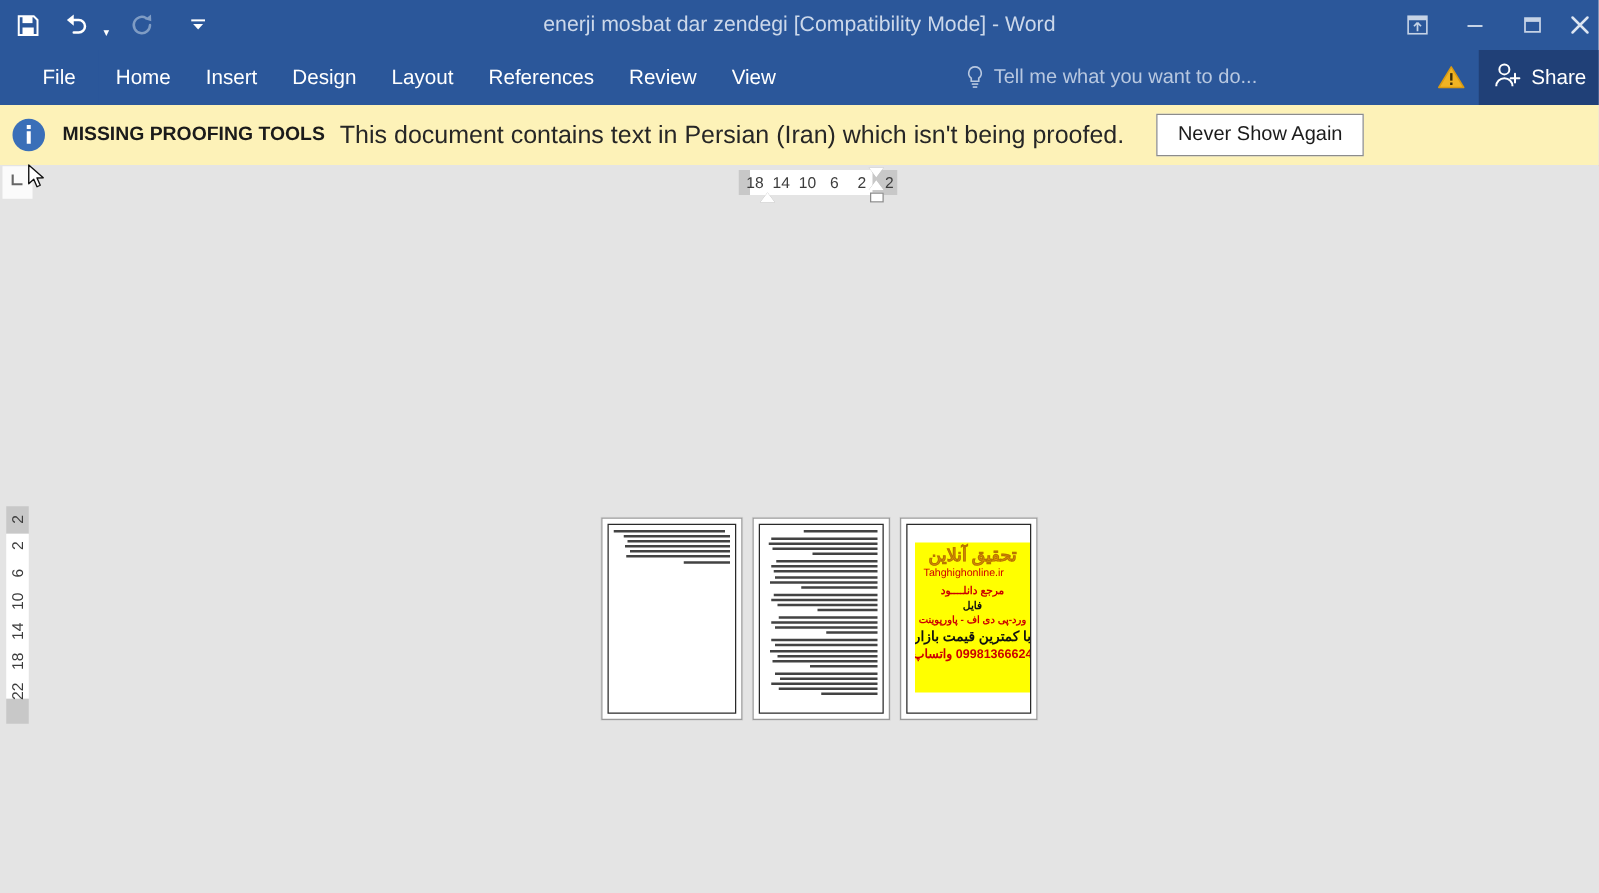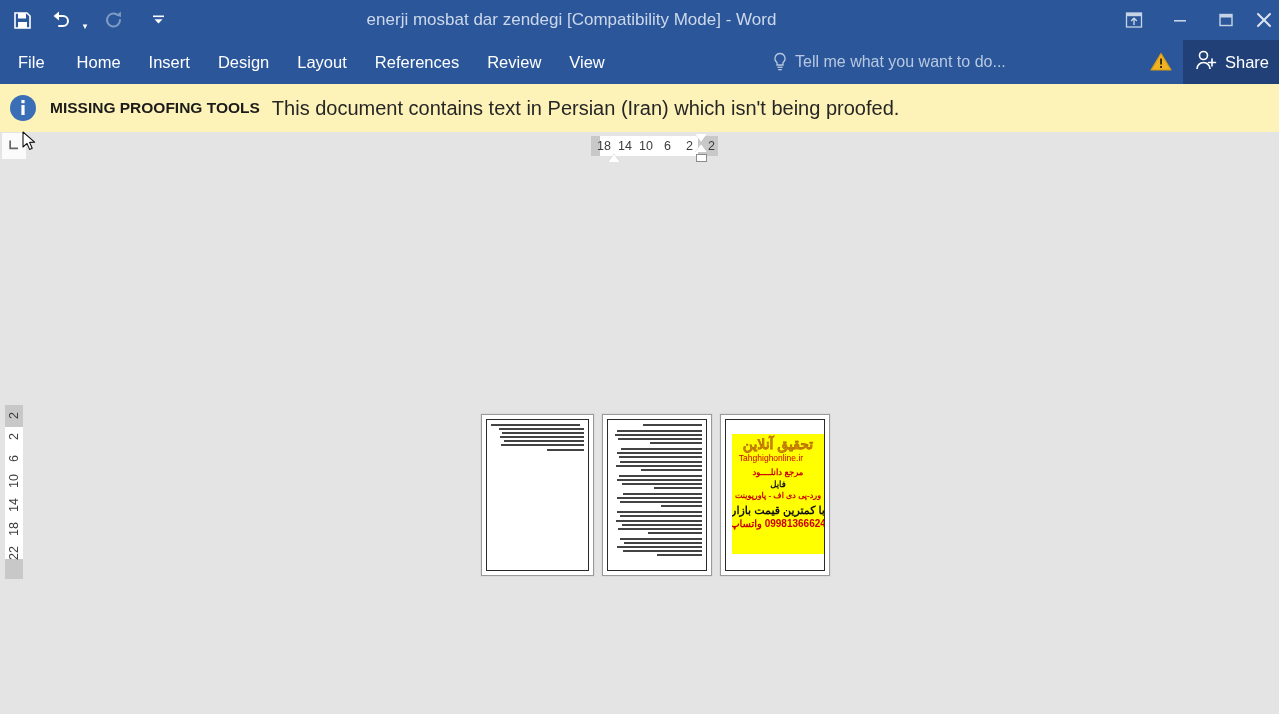--- a/index.html
+++ b/index.html
@@ -27,38 +27,38 @@
     width: 14px; height: 34px; display: flex; align-items: flex-end;
     justify-content: center; padding-bottom: 12px; color: #ffffff;
     font-size: 9px; line-height: 9px;
   }
   .qat-more {
     width: 26px; height: 34px; margin-left: 14px;
     display: flex; align-items: center; justify-content: center;
     color: #ffffff;
   }
   .win-title {
-    position: absolute; left: 0; top: 0; width: 1143px; height: 40px;
+    position: absolute; left: 0; top: 0; width: 1279px; height: 40px;
     line-height: 40px; text-align: center;
     color: #ccd8ea; font-size: 17px; pointer-events: none;
     white-space: nowrap;
   }
   .win-ctrls { position: absolute; right: 0; top: 0; height: 40px; display: flex; align-items: center; }
   .win-btn {
     width: 46px; height: 40px; display: flex; align-items: center; justify-content: center;
     color: #c6d3e6;
   }
   .win-btn.close { width: 30px; color: #dce5f2; }
 
   
   .ribbonbar {
     position: absolute; left: 0; top: 40px; width: 1279px; height: 44px;
     background: #2b579a;
   }
-  .tabs { position: absolute; left: 0; top: 0; height: 44px; display: flex; align-items: center; }
+  .tabs { position: absolute; left: 0; top: 0; height: 44px; display: flex; align-items: center; padding-left: 16px; }
   .tab {
     height: 44px; line-height: 44px; padding: 0 14px;
     color: #ffffff; font-size: 16.5px; white-space: nowrap;
   }
   .tab.file { padding: 0 18px; background: #2b579a; }
   .tellme {
     position: absolute; left: 772px; top: 0; height: 44px;
     display: flex; align-items: center; gap: 7px;
     color: #b8c8e0; font-size: 16px; white-space: nowrap;
   }
@@ -315,20 +315,21 @@
   <div class="infobar">
     <span class="info-icon">
       <svg width="30" height="30" viewBox="0 0 30 30" aria-hidden="true">
         <circle cx="15" cy="15" r="13" fill="#3a6fb8"></circle>
         <rect x="13.4" y="12" width="3.2" height="10" fill="#ffffff"></rect>
         <rect x="13.4" y="7" width="3.2" height="3.2" fill="#ffffff"></rect>
       </svg>
     </span>
     <span class="info-strong">MISSING PROOFING TOOLS</span>
     <span class="info-text">This document contains text in Persian (Iran) which isn't being proofed.</span>
+    <div class="never-btn">Never Show Again</div>
   </div>
 
   <div class="canvas">
 
     <div class="pages">
 
       <div class="page p1">
         <div class="page-inner">
           <div class="txtblock">
             <div class="para">

